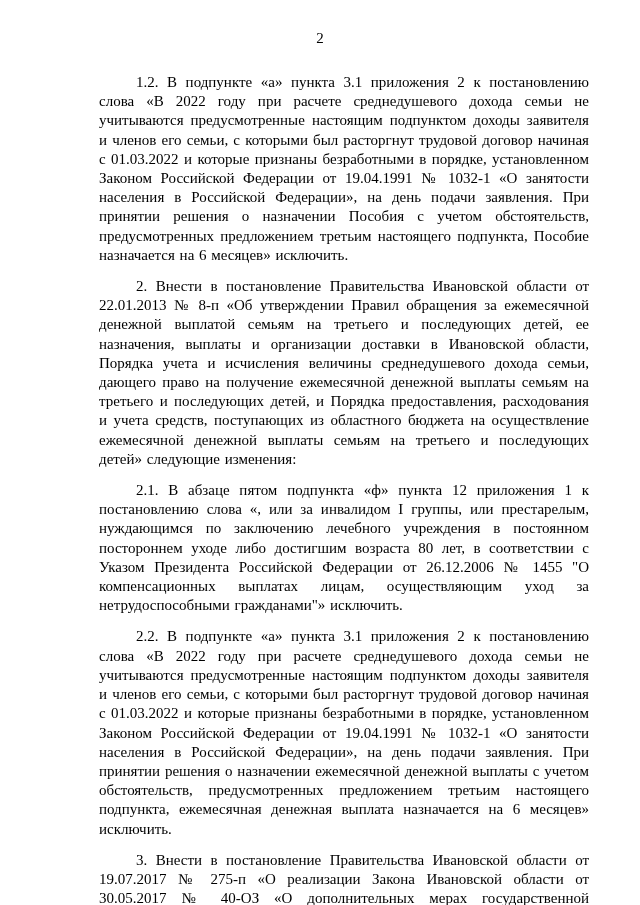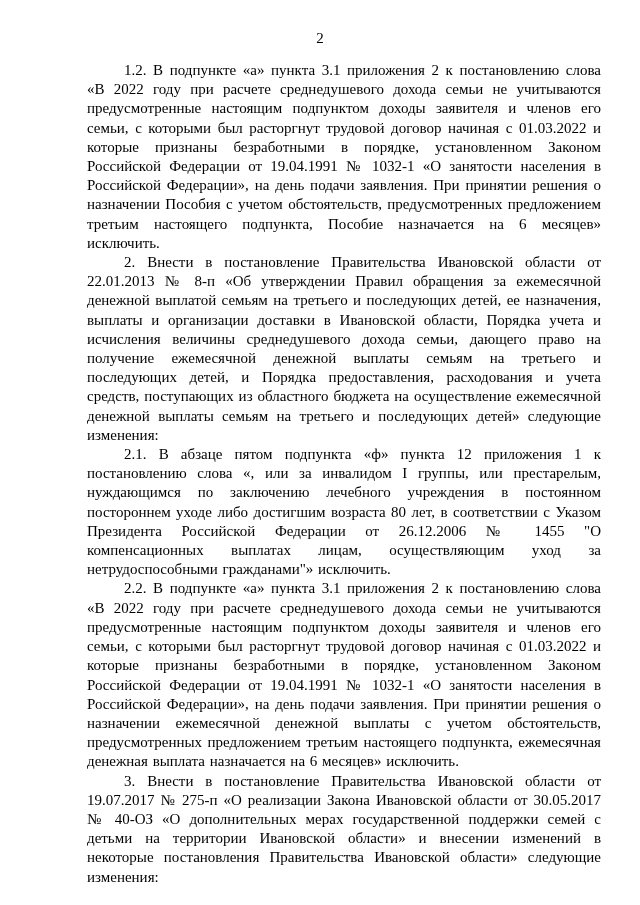--- a/index.html
+++ b/index.html
@@ -28,21 +28,21 @@
   .content {
     position: absolute;
     top: 61px;
     left: 87px;
     width: 514px;
     font-size: 15px;
     line-height: 19.2px;
     text-align: justify;
   }
   .content p {
-    margin: 0;
+    margin: 12px;
     padding: 0;
     text-indent: 37px;
     word-spacing: 1px;
   }
 </style>
 </head>
 <body>
 
 <div class="page">
   <div class="page-number">2</div>

